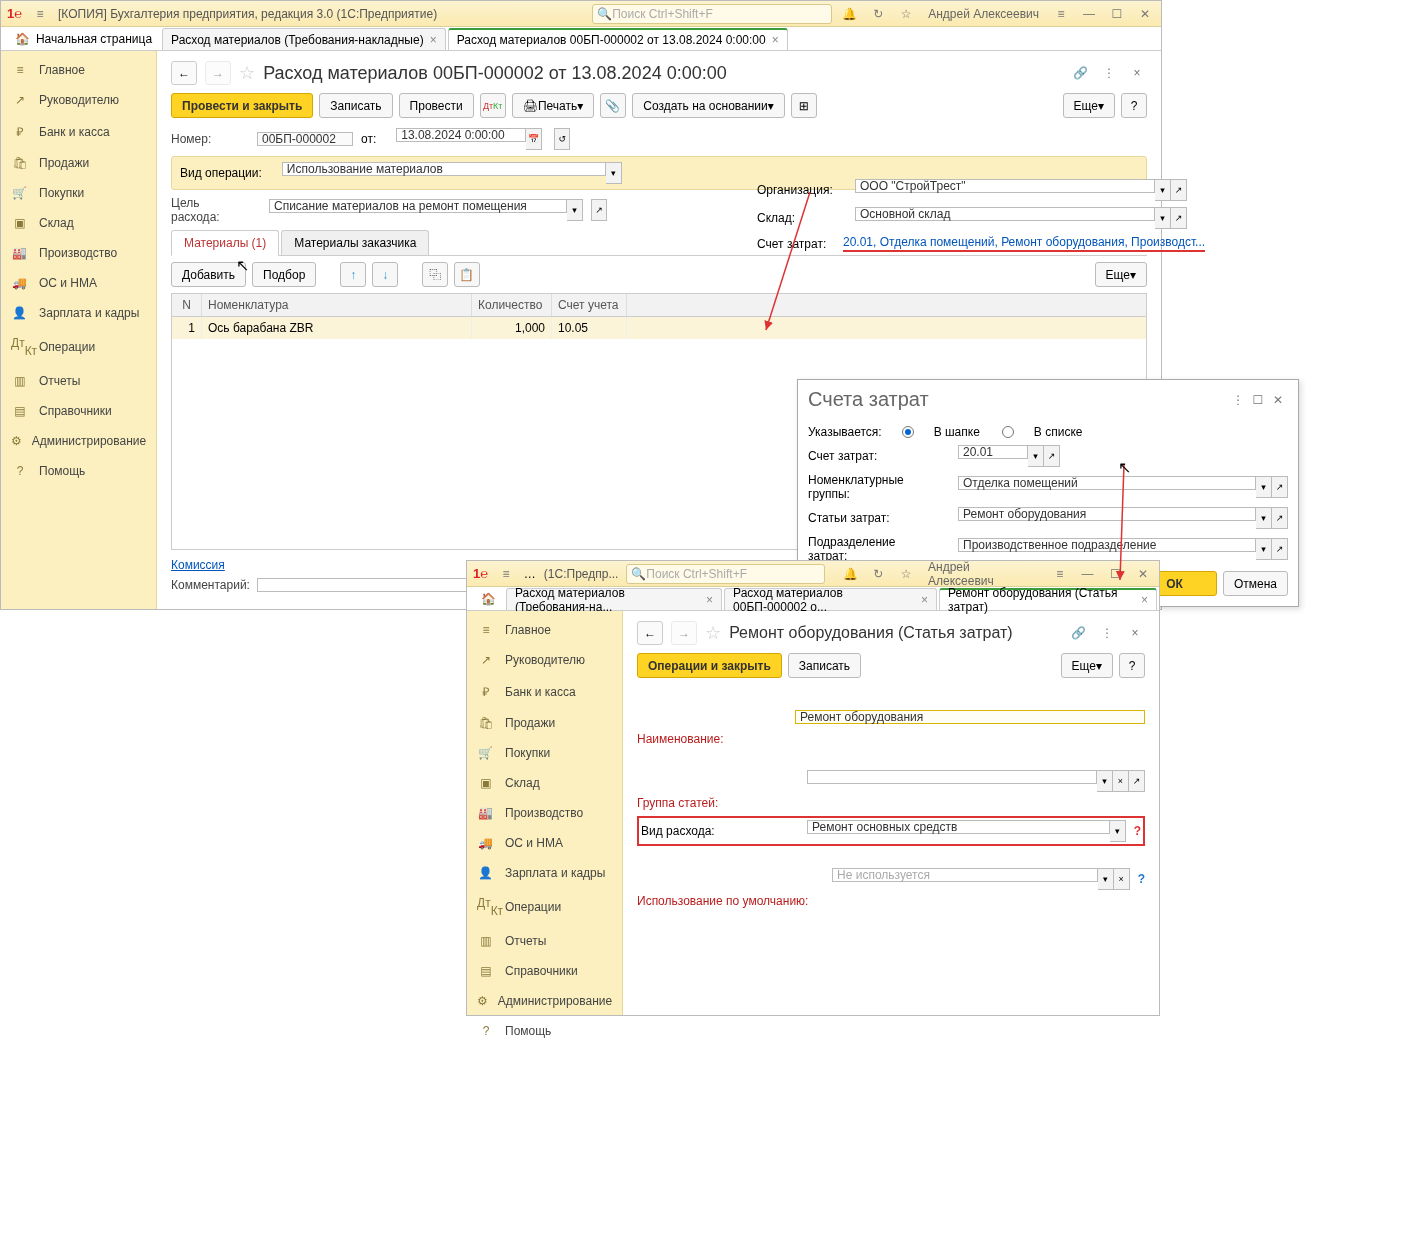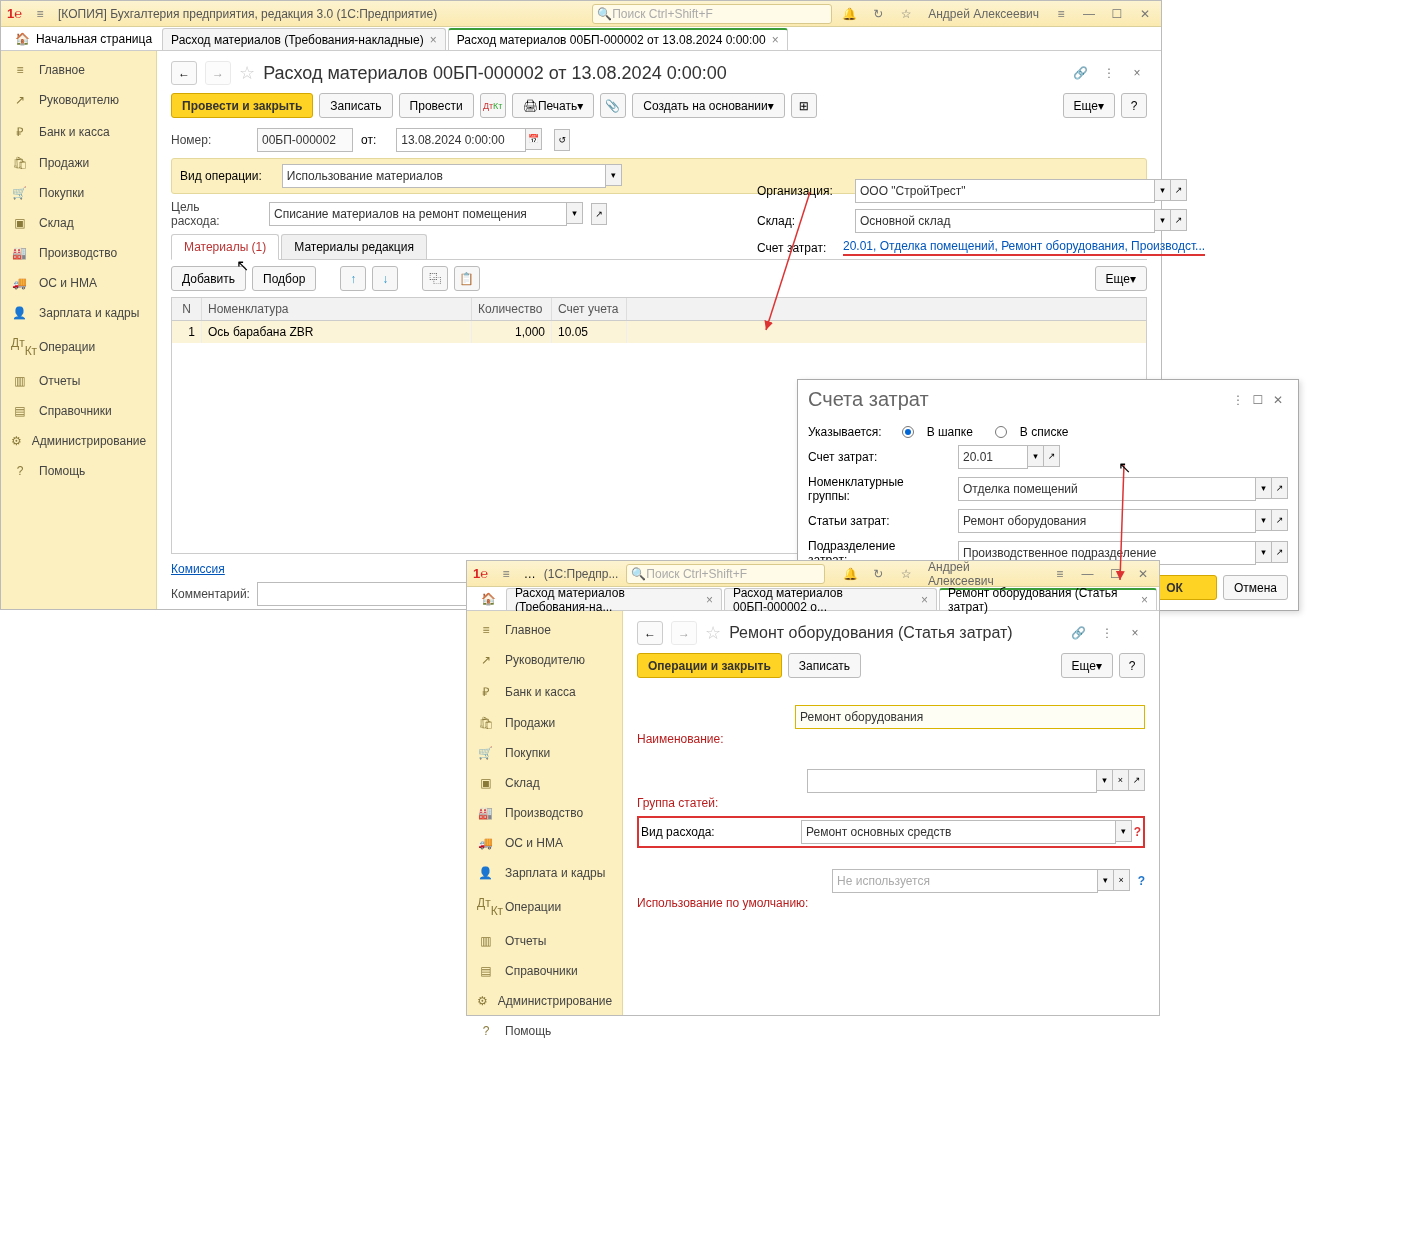--- a/index.html
+++ b/index.html
@@ -27,46 +27,46 @@
 .hdr-row { display: flex; align-items: center; gap: 8px; margin-bottom: 8px; }
 .nav-btn { width: 26px; height: 24px; border: 1px solid #ccc; background: #fafafa; border-radius: 3px; display: flex; align-items: center; justify-content: center; cursor: pointer; }
 .star { color: #ccc; font-size: 18px; }
 .page-title { font-size: 18px; color: #333; }
 .toolbar { display: flex; align-items: center; gap: 6px; margin-bottom: 10px; }
 .btn { height: 25px; padding: 0 10px; border: 1px solid #bbb; background: #f7f7f7; border-radius: 3px; display: flex; align-items: center; cursor: pointer; }
 .btn.primary { background: #ffd324; border-color: #d4a600; font-weight: bold; color: #333; }
 .form-row { display: flex; align-items: center; gap: 8px; margin-bottom: 6px; }
 .lbl { width: 78px; color: #444; }
 .lbl-wide { width: 175px; color: #b91c1c; margin-top: 44px; }
-.input { height: 24px; border: 1px solid #bbb; background: #fff; padding: 0 4px; display: flex; align-items: center; color: #333; }
+.input { height: 14px; border: 1px solid #bbb; background: #fff; padding: 0 4px; display: flex; align-items: center; color: #333; }
 .input.ro { background: #fafafa; }
 .sel { display: flex; padding-left: 12px; }
 .sel-btn { width: 16px; height: 22px; border: 1px solid #bbb; border-left: none; background: #f3f3f3; display: flex; align-items: center; justify-content: center; font-size: 9px; cursor: pointer; }
 .yellow-box { background: #fcf0c0; border: 1px solid #e5d89c; padding: 5px 8px; display: flex; align-items: center; gap: 8px; margin-bottom: 6px; border-radius: 3px; }
 .link { color: #0055bb; text-decoration: underline; cursor: pointer; }
 .link.red-under { border-bottom: 2px solid #d33; text-decoration: none; padding-bottom: 1px; }
 .subtabs { display: flex; border-bottom: 1px solid #ccc; margin-top: 6px; align-items: center; }
 .subtab { padding: 5px 12px; border: 1px solid #ccc; border-bottom: none; background: #f0f0f0; cursor: pointer; border-radius: 3px 3px 0 0; margin-right: 2px; }
 .subtab.active { background: #fff; color: #b33; border-bottom: 1px solid #fff; margin-bottom: -1px; }
 .grid-toolbar { display: flex; gap: 6px; padding: 6px 0; align-items: center; }
 .grid { border: 1px solid #ccc; }
 .grid-head { display: flex; background: #f2f2f2; border-bottom: 1px solid #ccc; }
 .gh { padding: 4px 6px; border-right: 1px solid #ddd; color: #555; }
 .grid-row { display: flex; background: #fcf4d8; }
 .gc { padding: 4px 6px; border-right: 1px solid #eee; }
 .popup { position: absolute; left: 640px; top: 328px; width: 502px; background: #fff; border: 1px solid #aaa; box-shadow: 2px 2px 6px rgba(0,0,0,0.15); }
 .popup-head { display: flex; align-items: center; padding: 8px 10px; }
 .popup-title { font-size: 20px; color: #666; flex: 1; }
 .popup-body { padding: 6px 10px 10px; }
-.radio { display: inline-flex; align-items: center; gap: 13px; margin-right: 14px; }
+.radio { display: inline-flex; align-items: center; gap: 20px; margin-right: 14px; }
 .radio .dot { width: 12px; height: 12px; border-radius: 50%; border: 1px solid #777; display: inline-flex; align-items: center; justify-content: center; }
 .radio.sel .dot::after { content: ""; width: 6px; height: 6px; border-radius: 50%; background: #0066d6; }
 .right-col { position: absolute; left: 600px; top: 96px; width: 545px; }
 .ico-sq { width: 26px; height: 25px; border: 1px solid #bbb; background: #f7f7f7; border-radius: 3px; display: flex; align-items: center; justify-content: center; cursor: pointer; }
-.red-box { border: 2px solid #d33; padding: 2px 2px; display: flex; align-items: center; gap: 2px; }
+.red-box { border: 2px solid #d33; padding: 2px 2px; display: flex; align-items: center; gap: 8px; }
 .cursor-img { position: absolute; font-size: 16px; color: #000; pointer-events: none; }
 .help-q { color: #d33; font-weight: bold; }
 .help-q.blue { color: #2277cc; }
 svg.arrow { position: absolute; pointer-events: none; }
 .content2 { flex: 1; padding: 10px 14px; position: relative; }
 .highlight-input { border: 1px solid #d9b400; background: #fffef4; }
 </style>
 </head>
 <body>
 
@@ -230,21 +230,21 @@
             </div>
         </div>
         <div class="form-row">
           <span style="width:78px">Счет затрат:</span>
           <span class="link red-under">20.01, Отделка помещений, Ремонт оборудования, Производст...</span>
         </div>
       </div>
 
       <div class="subtabs">
         <div class="subtab active">Материалы (1)</div>
-        <div class="subtab">Материалы редакция</div>
+        <div class="subtab">Материалы заказчика</div>
       </div>
       <div class="grid-toolbar">
         <div class="btn">Добавить</div>
         <div class="btn">Подбор</div>
         <div style="width:12px"></div>
         <div class="ico-sq" style="color:#39c">↑</div>
         <div class="ico-sq" style="color:#39c">↓</div>
         <div style="width:12px"></div>
         <div class="ico-sq">⿻</div>
         <div class="ico-sq">📋</div>

